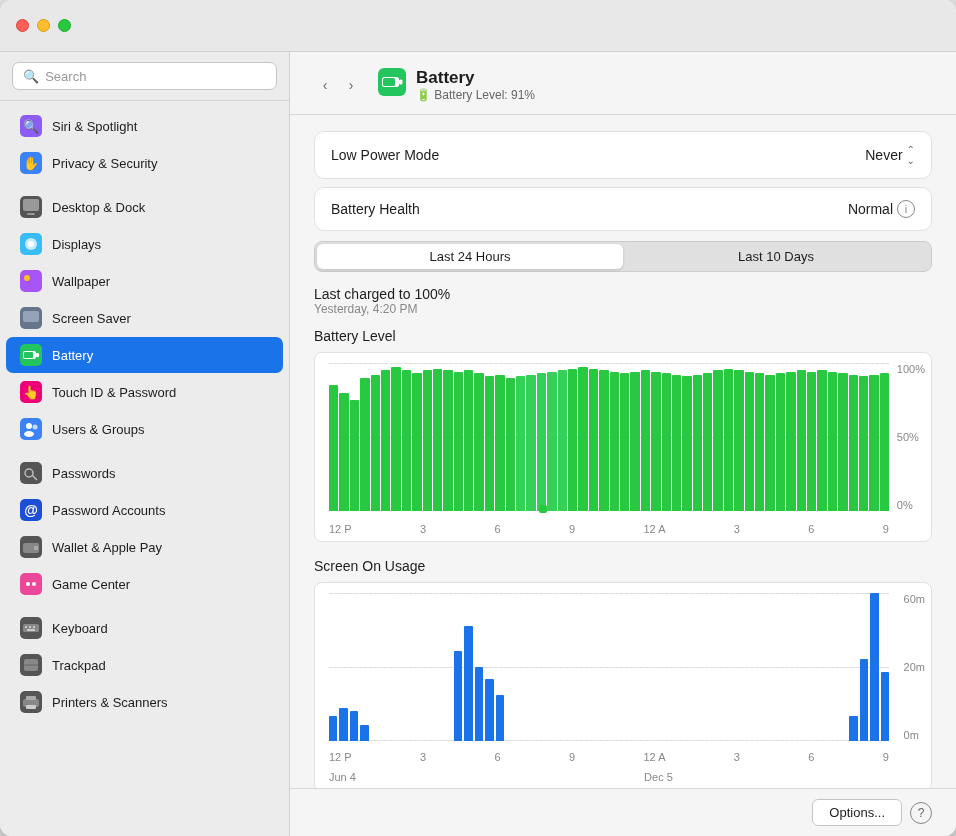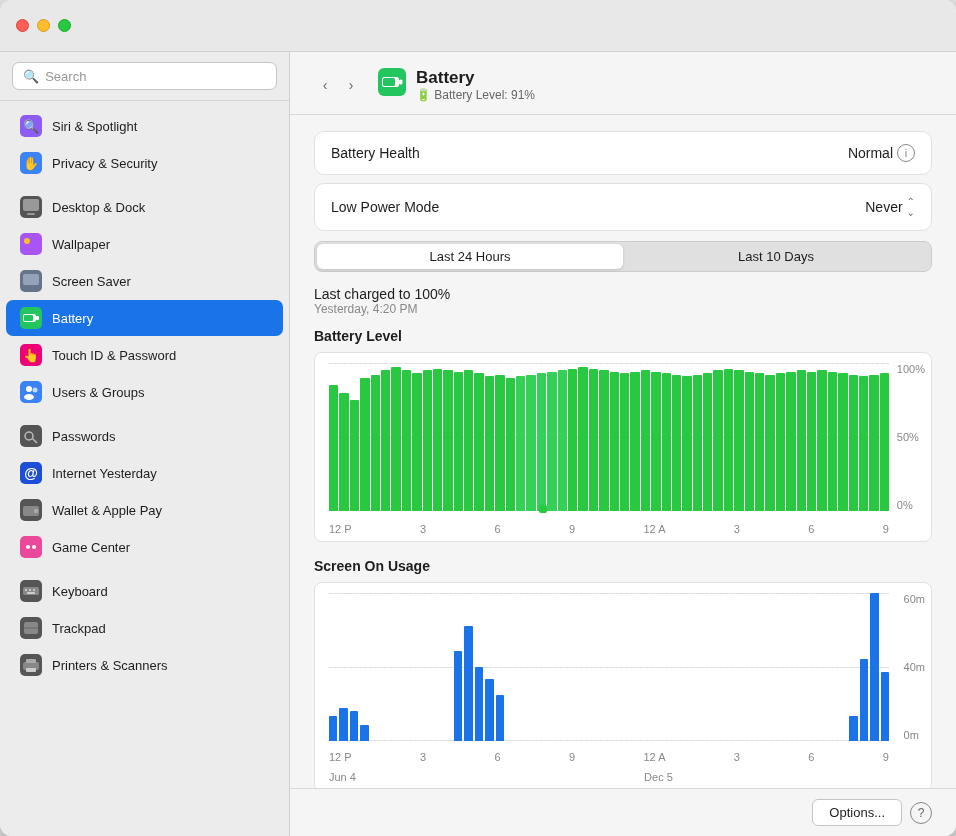--- a/index.html
+++ b/index.html
@@ -236,21 +236,21 @@
     }
     .charge-info-sub {
       font-size: 12px;
       color: #888;
     }
     .chart-section {
       margin-bottom: 16px;
     }
     .chart-title {
       font-size: 14px;
-      font-weight: 700;
+      font-weight: 400;
       color: #1d1d1f;
       margin-bottom: 8px;
     }
     .chart-container {
       position: relative;
       background: white;
       border: 1px solid #e0e0e0;
       border-radius: 8px;
       padding: 10px 40px 30px 14px;
       height: 190px;
@@ -459,20 +459,30 @@
           <div class="item-icon">
             <svg width="22" height="22" viewBox="0 0 22 22">
                 <rect width="22" height="22" rx="5" fill="#555"></rect>
                 <rect x="3" y="3" width="16" height="12" rx="2" fill="#999"></rect>
                 <rect x="7" y="17" width="8" height="2" rx="1" fill="#999"></rect>
               </svg>
           </div>
           <span class="item-label">Desktop &amp; Dock</span>
         </div>
 
+        <div class="sidebar-item">
+          <div class="item-icon">
+            <svg width="22" height="22" viewBox="0 0 22 22">
+                <rect width="22" height="22" rx="5" fill="#38bdf8"></rect>
+                <circle cx="11" cy="11" r="6" fill="white" opacity="0.7"></circle>
+                <circle cx="11" cy="11" r="3" fill="white"></circle>
+              </svg>
+          </div>
+          <span class="item-label">Displays</span>
+        </div>
 
         <div class="sidebar-item">
           <div class="item-icon">
             <svg width="22" height="22" viewBox="0 0 22 22">
                 <rect width="22" height="22" rx="5" fill="#a855f7"></rect>
                 <circle cx="7" cy="8" r="3" fill="#fbbf24"></circle>
               </svg>
           </div>
           <span class="item-label">Wallpaper</span>
         </div>
@@ -535,21 +545,21 @@
           <span class="item-label">Passwords</span>
         </div>
 
         <div class="sidebar-item">
           <div class="item-icon">
             <svg width="22" height="22" viewBox="0 0 22 22">
                 <rect width="22" height="22" rx="5" fill="#1d4ed8"></rect>
                 <text x="11" y="16" text-anchor="middle" font-size="14" font-weight="bold" fill="white">@</text>
               </svg>
           </div>
-          <span class="item-label">Internet Yesterday</span>
+          <span class="item-label">Password Accounts</span>
         </div>
 
         <div class="sidebar-item">
           <div class="item-icon">
             <svg width="22" height="22" viewBox="0 0 22 22">
                 <rect width="22" height="22" rx="5" fill="#555"></rect>
                 <rect x="3" y="7" width="16" height="10" rx="2" fill="#888"></rect>
                 <rect x="14" y="10" width="4" height="4" rx="1" fill="#aaa"></rect>
               </svg>
           </div>
@@ -630,32 +640,32 @@
               <span>🔋</span>
               <span>Battery Level: 91%</span>
             </p>
           </div>
         </div>
       </div>
 
       <div class="main-body">
 
         <div class="settings-row">
+          <span class="settings-row-label">Low Power Mode</span>
+          <div class="settings-row-value">
+            <span>Never</span>
+            <span class="stepper-icon">⌃<br>⌄</span>
+          </div>
+        </div>
+
+        <div class="settings-row">
           <span class="settings-row-label">Battery Health</span>
           <div class="settings-row-value">
             <span>Normal</span>
             <div class="info-icon">i</div>
-          </div>
-        </div>
-
-        <div class="settings-row">
-          <span class="settings-row-label">Low Power Mode</span>
-          <div class="settings-row-value">
-            <span>Never</span>
-            <span class="stepper-icon">⌃<br>⌄</span>
           </div>
         </div>
 
         <div class="tab-bar">
           <div class="tab-btn active">
             <span>Last 24 Hours</span>
           </div>
           <div class="tab-btn">
             <span>Last 10 Days</span>
           </div>
@@ -747,21 +757,21 @@
             </div>
           <div style="position: absolute; bottom: 28px; left: calc(37.037%); width: 8px; height: 8px; background: rgb(40, 200, 64); border-radius: 2px; transform: translateX(-50%);"></div>
             </div>
         </div>
 
         <div class="chart-section">
           <div class="chart-title">Screen On Usage</div>
           <div class="screen-chart-container">
             <div class="screen-y-labels">
               <span>60m</span>
-              <span>40m</span>
+              <span>20m</span>
               <span>0m</span>
             </div>
             <div class="screen-grid">
               <div class="grid-line"></div>
               <div class="grid-line"></div>
               <div class="grid-line"></div>
             </div>
             <div class="screen-bars-area" id="screen-bars">
             <div class="screen-bar" style="height: 16.6667%;"></div>
                 <div class="screen-bar" style="height: 22.2222%;"></div>

